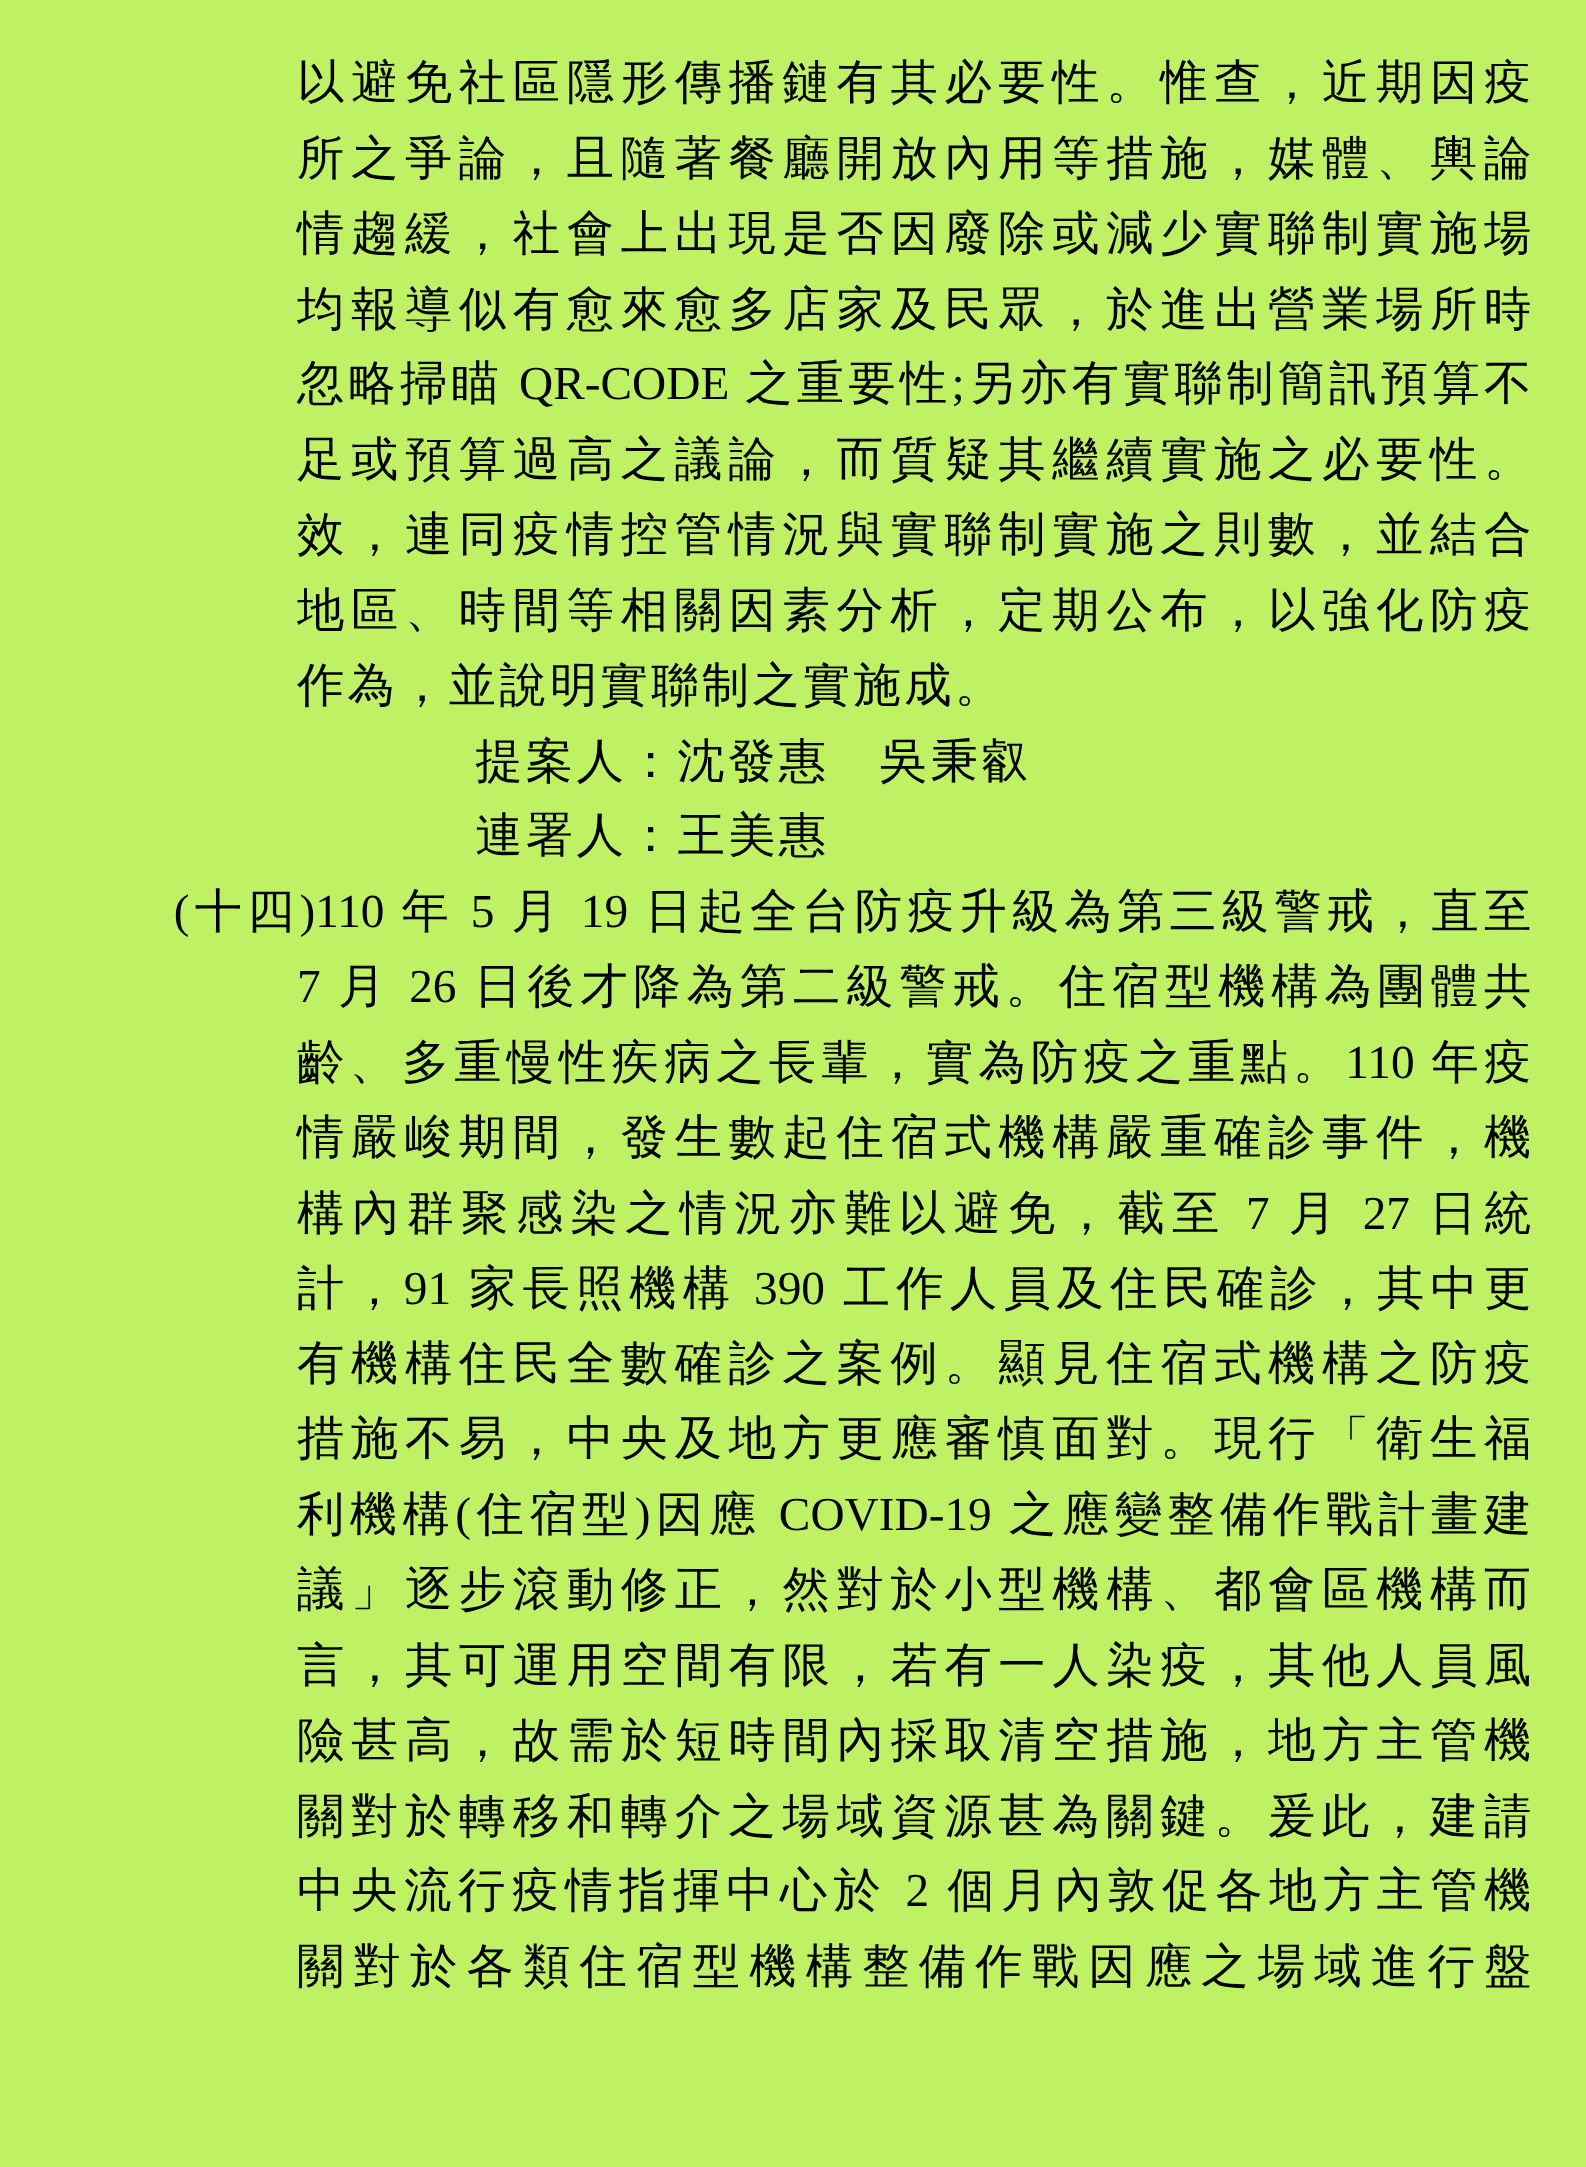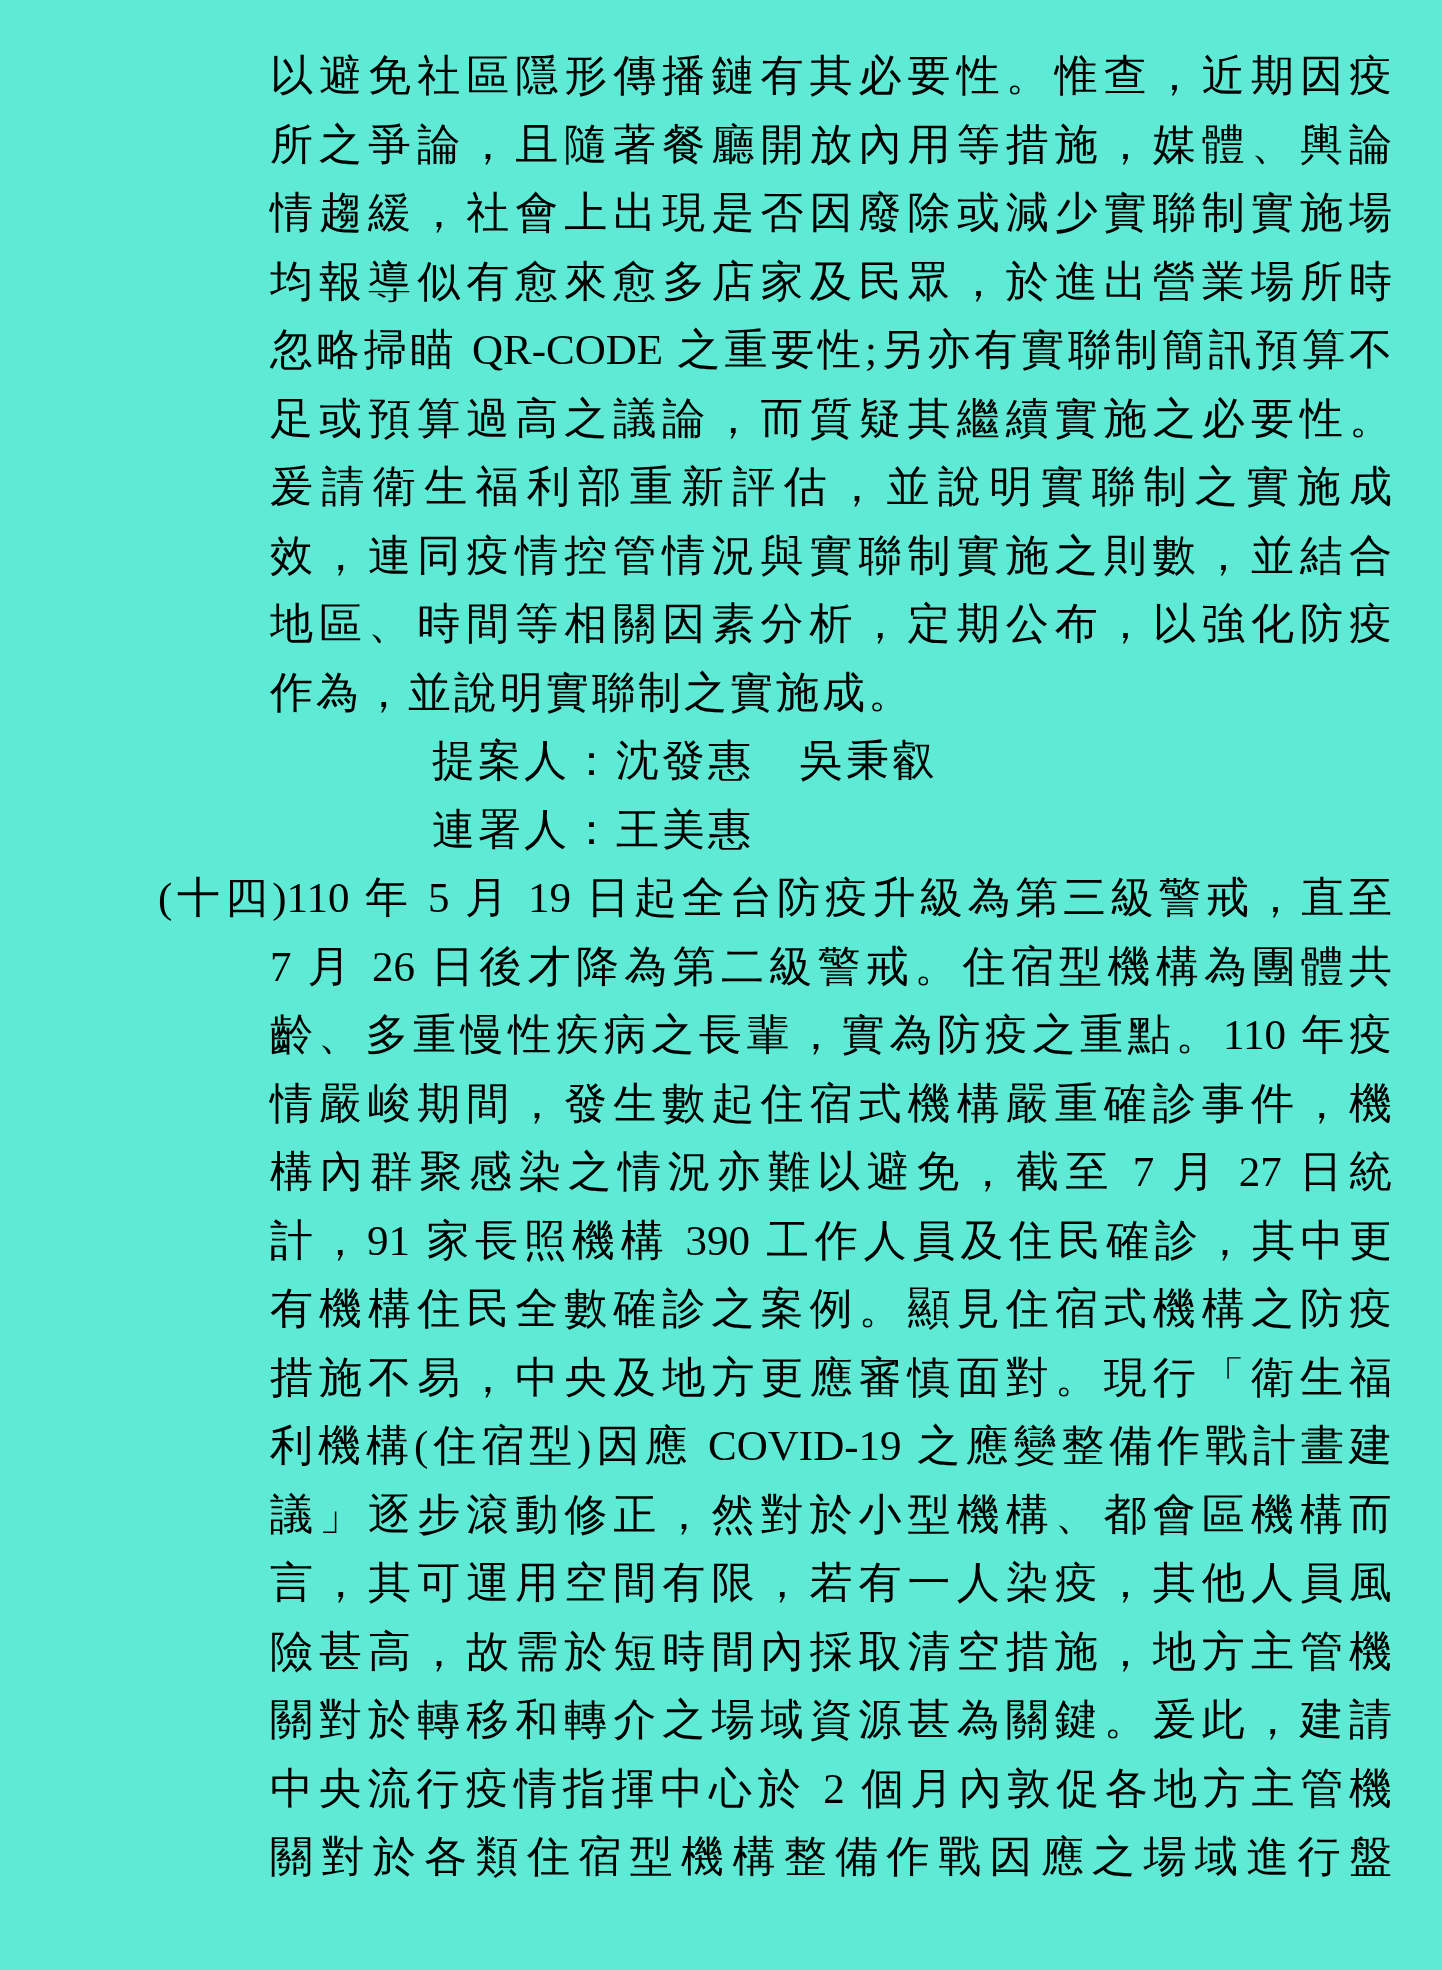--- a/index.html
+++ b/index.html
@@ -6,21 +6,21 @@
     margin: 0;
     padding: 0;
     background: #ffffff;
   }
   .page {
     position: relative;
     width: 1442px;
     height: 1970px;
     box-sizing: border-box;
     padding: 42px 50px 0 270px;
-    background: #5eead4;
+    background: #bef264;
     color: #000000;
     font-family: "Liberation Serif", "DejaVu Serif", serif;
     font-size: 43px;
     overflow: hidden;
   }
   .line {
     width: 1122px;
     line-height: 68.5px;
     height: 68.5px;
     white-space: nowrap;
@@ -48,21 +48,20 @@
 </head>
 <body>
 
 <div class="page">
   <div class="line j">以避免社區隱形傳播鏈有其必要性。惟查，近期因疫</div>
   <div class="line j">所之爭論，且隨著餐廳開放內用等措施，媒體、輿論</div>
   <div class="line j">情趨緩，社會上出現是否因廢除或減少實聯制實施場</div>
   <div class="line j">均報導似有愈來愈多店家及民眾，於進出營業場所時</div>
   <div class="line j">忽略掃瞄 QR-CODE 之重要性;另亦有實聯制簡訊預算不</div>
   <div class="line j">足或預算過高之議論，而質疑其繼續實施之必要性。</div>
-  <div class="line j">爰請衛生福利部重新評估，並說明實聯制之實施成</div>
   <div class="line j">效，連同疫情控管情況與實聯制實施之則數，並結合</div>
   <div class="line j">地區、時間等相關因素分析，定期公布，以強化防疫</div>
   <div class="line">作為，並說明實聯制之實施成。</div>
   <div class="line sig">提案人：沈發惠　吳秉叡</div>
   <div class="line sig">連署人：王美惠</div>
   <div class="line j hang">(十四)110 年 5 月 19 日起全台防疫升級為第三級警戒，直至</div>
   <div class="line j">7 月 26 日後才降為第二級警戒。住宿型機構為團體共</div>
   <div class="line j">齡、多重慢性疾病之長輩，實為防疫之重點。110 年疫</div>
   <div class="line j">情嚴峻期間，發生數起住宿式機構嚴重確診事件，機</div>
   <div class="line j">構內群聚感染之情況亦難以避免，截至 7 月 27 日統</div>

